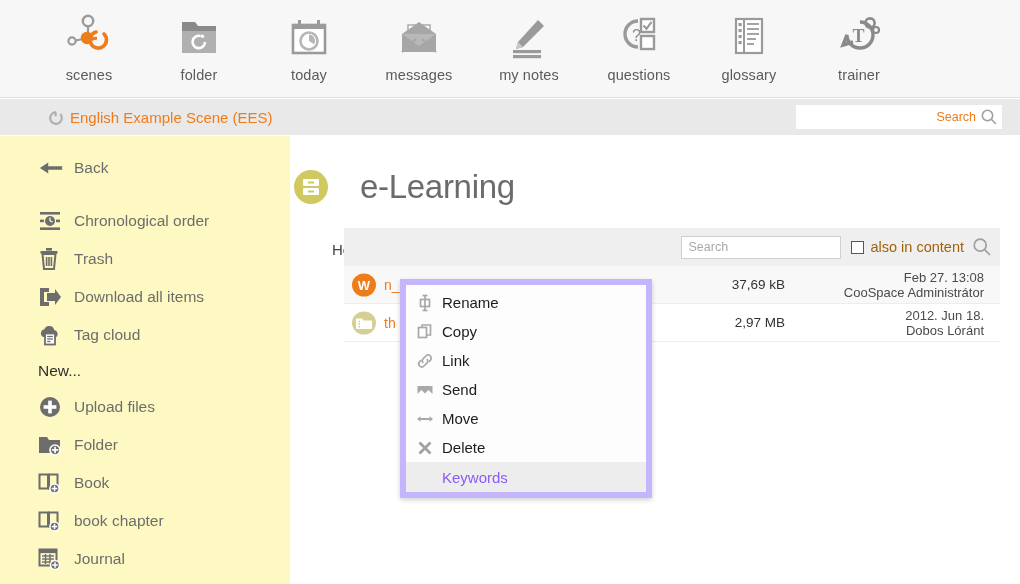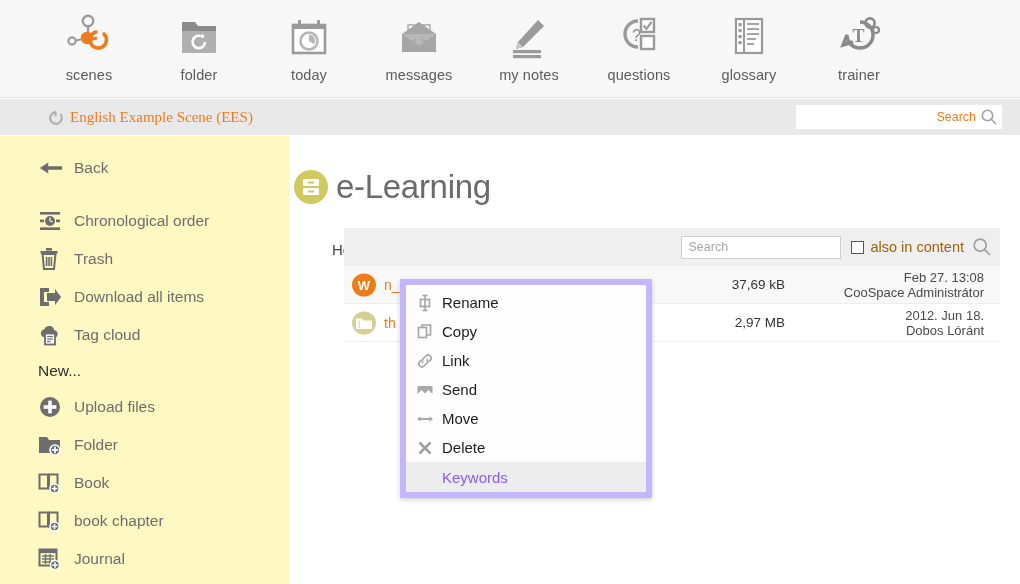--- a/index.html
+++ b/index.html
@@ -30,21 +30,21 @@
   .navitem .navlabel {
     font-size:14.5px; color:#5b5b5b; margin-top:1px; letter-spacing:0.1px;
   }
 
   
   .scenebar {
     position:absolute; left:0; top:99px; width:1020px; height:36px;
     background:#e9e9e9;
     display:flex; align-items:center;
   }
-  .scene-left { display:flex; align-items:flex-end; padding-left:48px; cursor:pointer;font-family:Liberation Serif, serif; }
+  .scene-left { display:flex; align-items:flex-end; padding-left:48px; cursor:pointer; }
   .scene-name {
     color:#ef7c1b; font-size:15px; margin-left:6px;
   }
   .headsearch {
     position:absolute; right:18px; top:6px;
     width:206px; height:24px; background:#fff;
     display:flex; align-items:center; justify-content:flex-end;
     padding-right:4px;
   }
   .headsearch .hs-label { color:#ef7c1b; font-size:12.5px; margin-right:4px; }
@@ -72,21 +72,21 @@
   .side-gap { height:14px; }
   .side-head {
     height:34px; display:flex; align-items:center;
     padding-left:38px; font-size:15.5px; color:#2e2e2e;
   }
   .back-row { height:40px; }
   .back-row .sidelabel { color:#6d6d6d; }
 
   
   .main { position:absolute; left:290px; top:136px; width:730px; height:448px; background:#fff; }
-  .title-row { display:flex; align-items:center; padding-left:4px; padding-top:10px; }
+  .title-row { display:flex; align-items:center; padding-left:4px; padding-top:10px;gap:24px; }
   .title-circle {
     width:34px; height:34px; border-radius:50%; background:#cfc95f;
     display:flex; align-items:center; justify-content:center;
   }
   .page-title {
     font-size:33px; color:#6b6b6b; margin-left:8px; font-weight:normal; letter-spacing:-0.3px;
   }
   .page-desc {
     margin-left:42px; margin-top:13px; font-size:15px; color:#444;
   }

